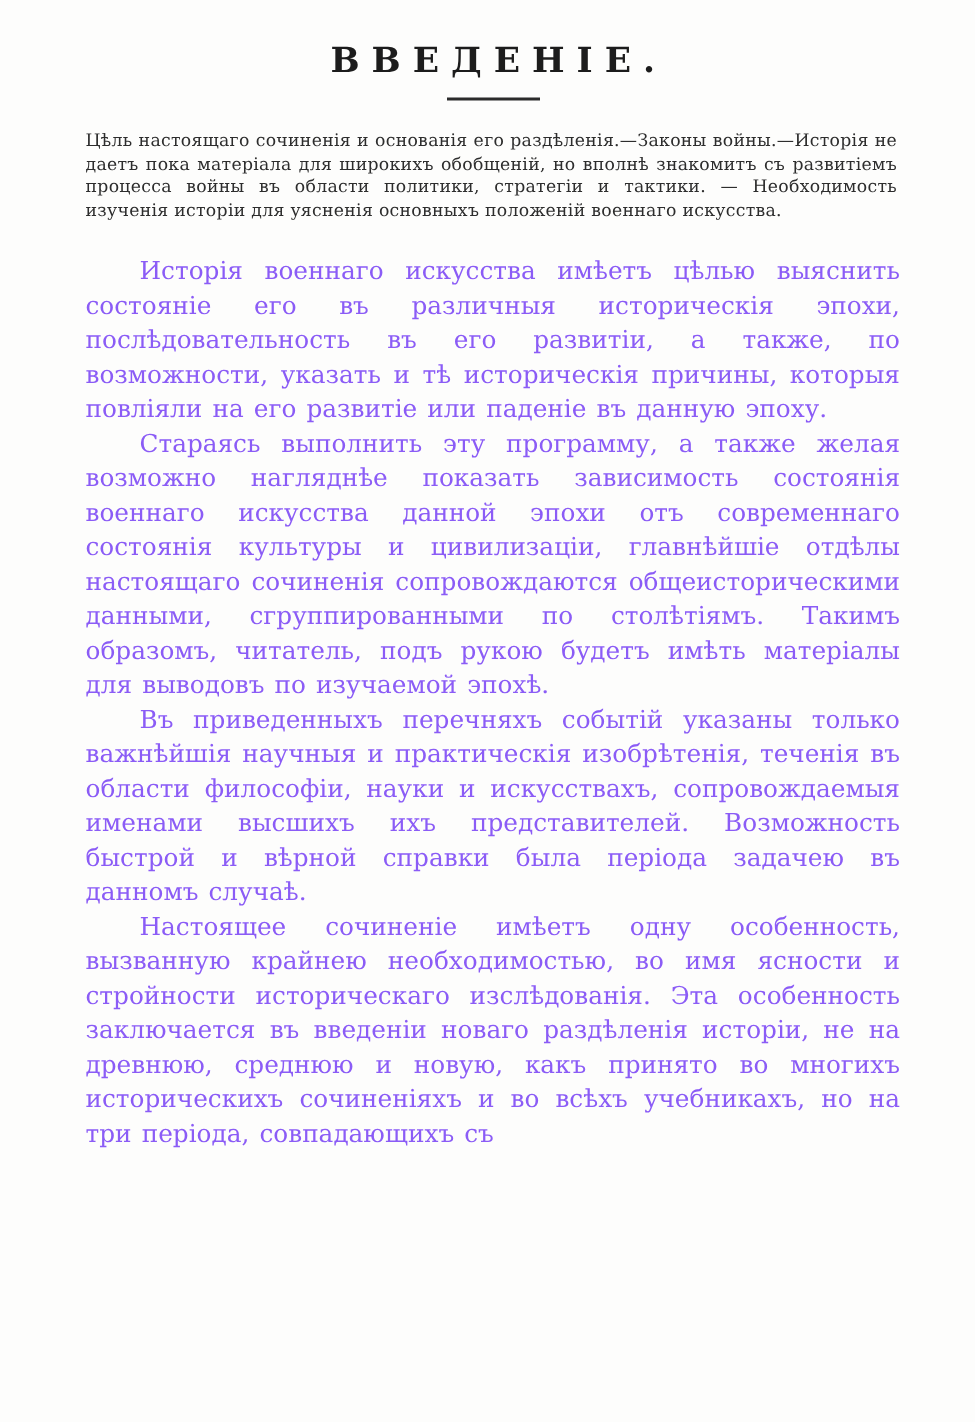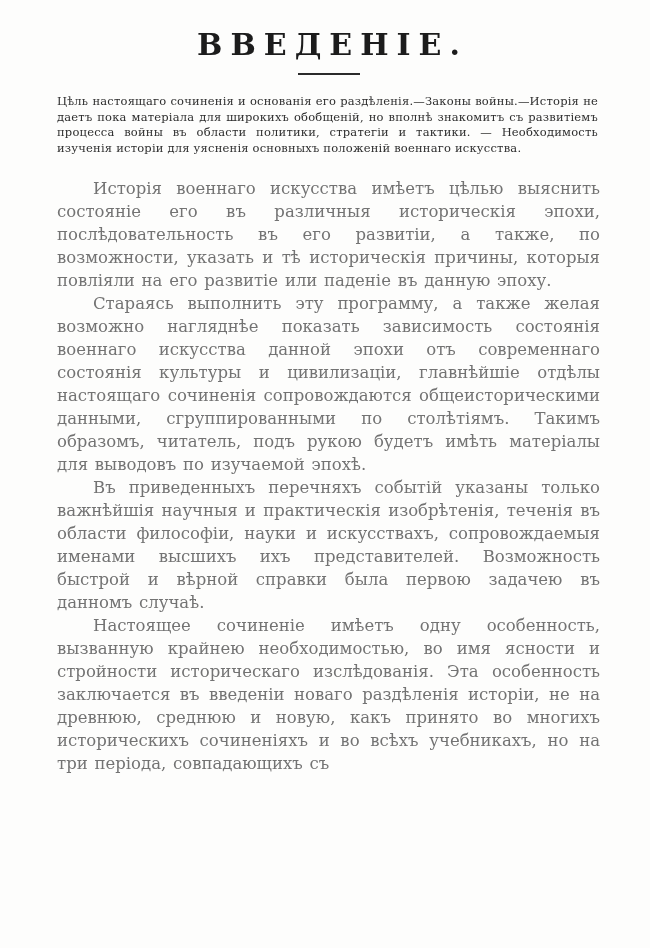--- a/index.html
+++ b/index.html
@@ -16,21 +16,21 @@
   }
   .page {
     box-sizing: border-box;
     width: 650px;
     height: 948px;
     padding: 27px 50px 0 57px;
   }
   .title {
     margin: 0;
     text-align: center;
-    font-size: 30px;
+    font-size: 23px;
     font-weight: 700;
     letter-spacing: 8px;
     color: #1c1c1c;
     text-indent: 8px; 
   }
   .title-divider {
     width: 62px;
     height: 2px;
     background: #2b2b2b;
     margin: 11px auto 19px auto;
@@ -44,33 +44,33 @@
     letter-spacing: 0.2px;
     color: #2d2d2d;
   }
   .body-para {
     margin: 0;
     font-size: 16.5px;
     line-height: 23px;
     text-align: justify;
     text-indent: 36px;
     word-spacing: 1.5px;
-    color: #737373;
+    color: #8b5cf6;
   }
 </style>
 </head>
 <body>
 
 <div class="page">
   <h1 class="title">ВВЕДЕНІЕ.</h1>
 
   <div class="title-divider"></div>
 
   <p class="summary">Цѣль настоящаго сочиненія и основанія его раздѣленія.—Законы войны.—Исторія не даетъ пока матеріала для широкихъ обобщеній, но вполнѣ знакомитъ съ развитіемъ процесса войны въ области политики, стратегіи и тактики. — Необходимость изученія исторіи для уясненія основныхъ положеній военнаго искусства.</p>
 
   <p class="body-para">Исторія военнаго искусства имѣетъ цѣлью выяснить состояніе его въ различныя историческія эпохи, послѣдовательность въ его развитіи, а также, по возможности, указать и тѣ историческія причины, которыя повліяли на его развитіе или паденіе въ данную эпоху.</p>
 
   <p class="body-para">Стараясь выполнить эту программу, а также желая возможно нагляднѣе показать зависимость состоянія военнаго искусства данной эпохи отъ современнаго состоянія культуры и цивилизаціи, главнѣйшіе отдѣлы настоящаго сочиненія сопровождаются общеисторическими данными, сгруппированными по столѣтіямъ. Такимъ образомъ, читатель, подъ рукою будетъ имѣть матеріалы для выводовъ по изучаемой эпохѣ.</p>
 
-  <p class="body-para">Въ приведенныхъ перечняхъ событій указаны только важнѣйшія научныя и практическія изобрѣтенія, теченія въ области философіи, науки и искусствахъ, сопровождаемыя именами высшихъ ихъ представителей. Возможность быстрой и вѣрной справки была первою задачею въ данномъ случаѣ.</p>
+  <p class="body-para">Въ приведенныхъ перечняхъ событій указаны только важнѣйшія научныя и практическія изобрѣтенія, теченія въ области философіи, науки и искусствахъ, сопровождаемыя именами высшихъ ихъ представителей. Возможность быстрой и вѣрной справки была періода задачею въ данномъ случаѣ.</p>
 
   <p class="body-para">Настоящее сочиненіе имѣетъ одну особенность, вызванную крайнею необходимостью, во имя ясности и стройности историческаго изслѣдованія. Эта особенность заключается въ введеніи новаго раздѣленія исторіи, не на древнюю, среднюю и новую, какъ принято во многихъ историческихъ сочиненіяхъ и во всѣхъ учебникахъ, но на три періода, совпадающихъ съ</p>
 </div>
 
 </body></html>

